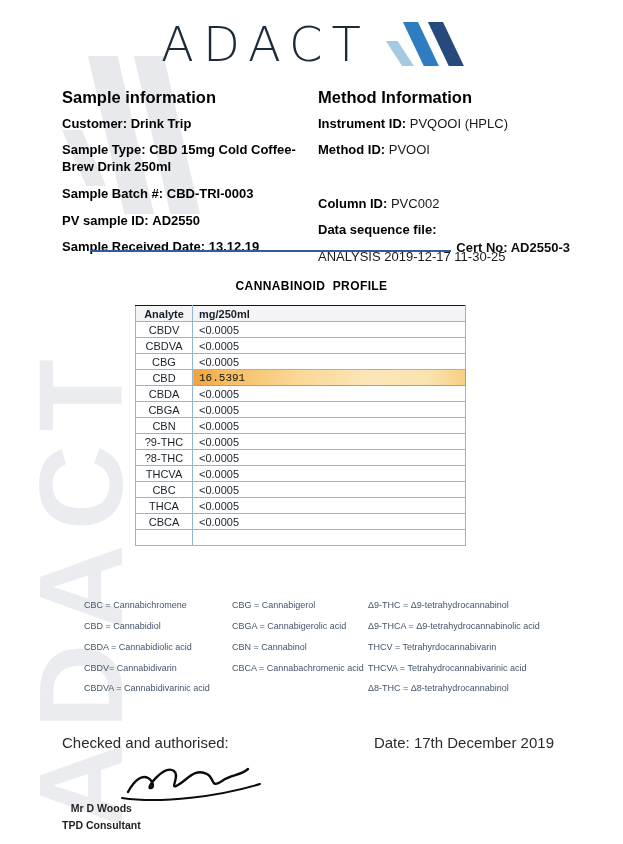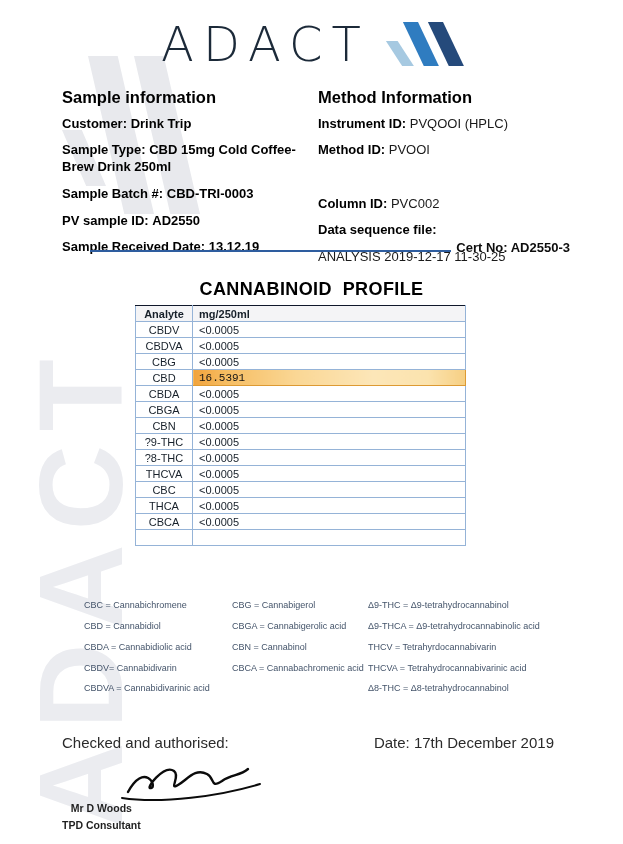--- a/index.html
+++ b/index.html
@@ -37,21 +37,21 @@
   .field-line.sample .f-value{font-weight:bold;color:#000;}
   .field-line.method .f-value{font-weight:normal;color:#1a1a1a;}
   #method-fields .field-group:nth-child(2){margin-top:37px;}
   #sample-fields .field-group:nth-child(2){margin-top:8px;}
   
   .cert-row{position:absolute;left:90px;top:240px;width:480px;display:flex;align-items:flex-end;}
   .cert-line{flex:1;border-bottom:2px solid #2e5d9f;margin-bottom:3px;}
   .cert-label{font-size:13px;font-weight:bold;color:#0d0d0d;padding-left:5px;white-space:nowrap;}
   
   .profile-title{position:absolute;left:0;top:279px;width:623px;text-align:center;
-    font-size:18px;font-weight:bold;color:#000;white-space:pre;letter-spacing:.4px;}
+    font-size:12px;font-weight:bold;color:#000;white-space:pre;letter-spacing:.4px;}
   table.profile{position:absolute;left:135px;top:305px;border-collapse:collapse;background:#fff;
     font-size:11px;color:#17202a;}
   table.profile th,table.profile td{border:1px solid #95b3d7;height:15px;padding:0 6px;}
   table.profile th{background:#f4f4f6;font-weight:bold;text-align:left;border-top:1px solid #0f172a;}
   table.profile th:first-child{width:44px;text-align:center;}
   table.profile td.analyte{width:44px;text-align:center;background:#fff;}
   table.profile td.value{width:260px;text-align:left;background:#fff;}
   table.profile tr.highlight td.value{
     background:linear-gradient(90deg,#f1a33c 0%,#f6bd62 12%,#fad795 38%,#fce6b8 66%,#fbe3ae 86%,#f6cf83 100%);
     border:1px solid #dd9a33;font-weight:normal;color:#141414;font-family:Liberation Mono, monospace;

